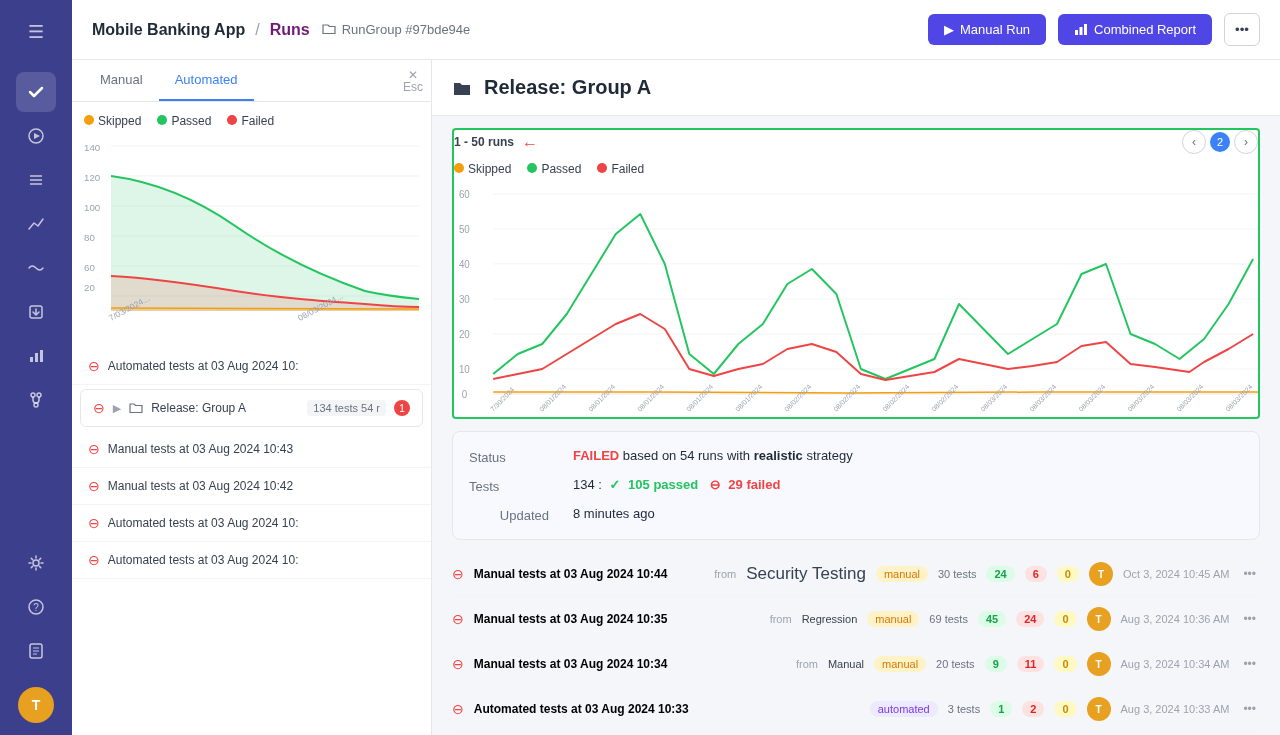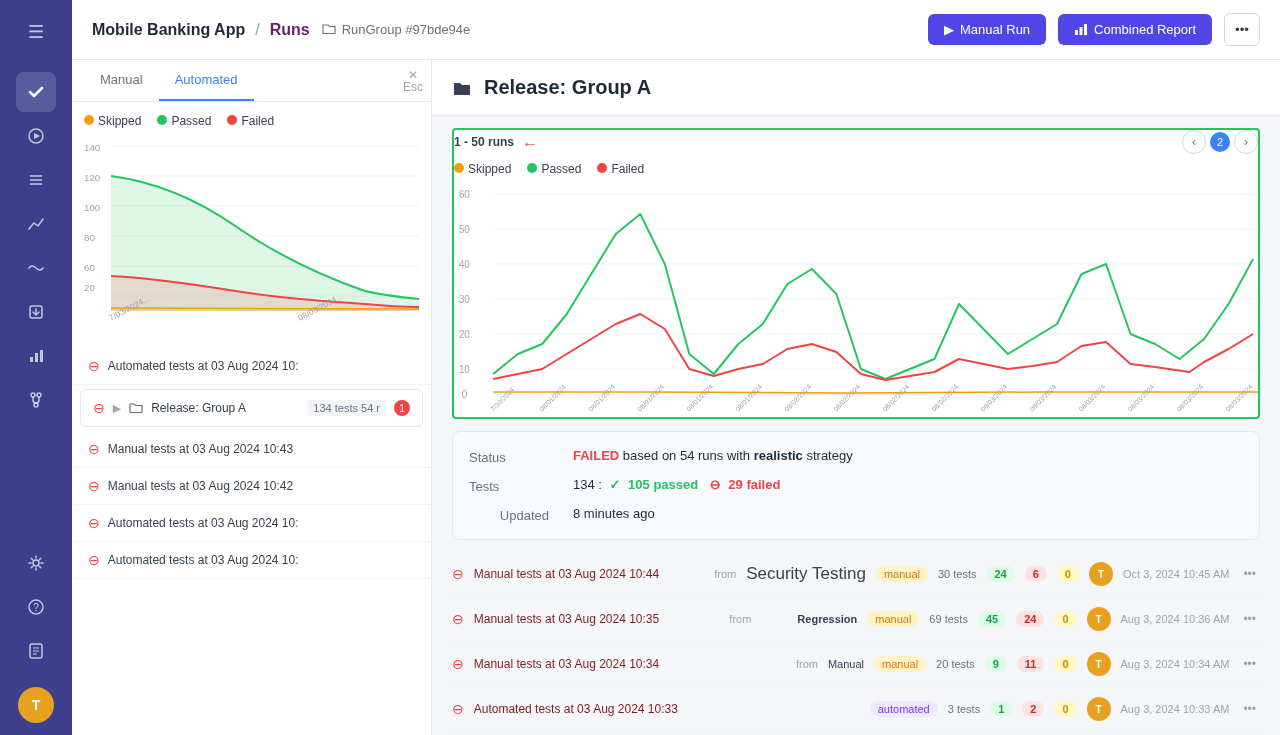--- a/index.html
+++ b/index.html
@@ -176,21 +176,21 @@
 
     
     .run-list { flex: 1; overflow-y: auto; padding: 0 20px; }
     .run-item {
       display: flex; align-items: center; gap: 10px;
       padding: 10px 0;
       border-bottom: 1px solid #f3f4f6;
       font-size: 12px;
     }
     .run-fail-dot { color: #ef4444; font-size: 14px; flex-shrink: 0; }
-    .run-name { color: #7f1d1d; font-weight: 400; flex: 1; min-width: 0; white-space: nowrap; overflow: hidden; text-overflow: ellipsis; }
+    .run-name { color: #000000; font-weight: 700; flex: 1; min-width: 0; white-space: nowrap; overflow: hidden; text-overflow: ellipsis; }
     .run-from { color: #9ca3af; font-size: 11px; margin-left: 4px; }
     .tag { padding: 2px 8px; border-radius: 12px; font-size: 11px; font-weight: 500; flex-shrink: 0; }
     .tag-manual { background: #fef3c7; color: #d97706; }
     .tag-automated { background: #ede9fe; color: #7c3aed; }
     .test-count { color: #6b7280; font-size: 11px; flex-shrink: 0; }
     .count-badge { padding: 2px 8px; border-radius: 12px; font-size: 11px; font-weight: 600; flex-shrink: 0; }
     .badge-green { background: #dcfce7; color: #16a34a; }
     .badge-red { background: #fee2e2; color: #dc2626; }
     .badge-yellow { background: #fef9c3; color: #ca8a04; }
     .run-avatar { width: 24px; height: 24px; border-radius: 50%; background: #e8a020; display: flex; align-items: center; justify-content: center; color: white; font-size: 10px; font-weight: bold; flex-shrink: 0; }
@@ -514,21 +514,21 @@
           <span class="count-badge badge-red">6</span>
           <span class="count-badge badge-yellow">0</span>
           <div class="run-avatar">T</div>
           <span class="run-date">Oct 3, 2024 10:45 AM</span>
           <span class="run-more">•••</span>
         </div>
         <div class="run-item">
           <span class="run-fail-dot">⊖</span>
           <span class="run-name">Manual tests at 03 Aug 2024 10:35</span>
           <span class="run-from">from</span>
-          <span style="font-size:11px; color:#374151; font-weight:700;margin-left:36px;">Regression</span>
+          <span style="font-size:11px; color:#374151; font-weight:400;">Regression</span>
           <span class="tag tag-manual">manual</span>
           <span class="test-count">69 tests</span>
           <span class="count-badge badge-green">45</span>
           <span class="count-badge badge-red">24</span>
           <span class="count-badge badge-yellow">0</span>
           <div class="run-avatar">T</div>
           <span class="run-date">Aug 3, 2024 10:36 AM</span>
           <span class="run-more">•••</span>
         </div>
         <div class="run-item">

